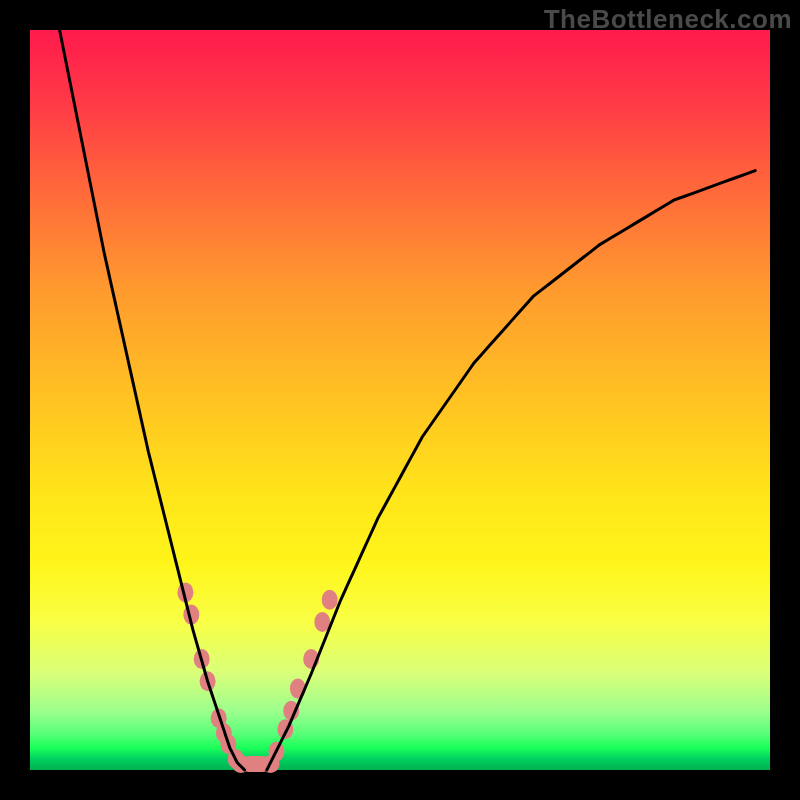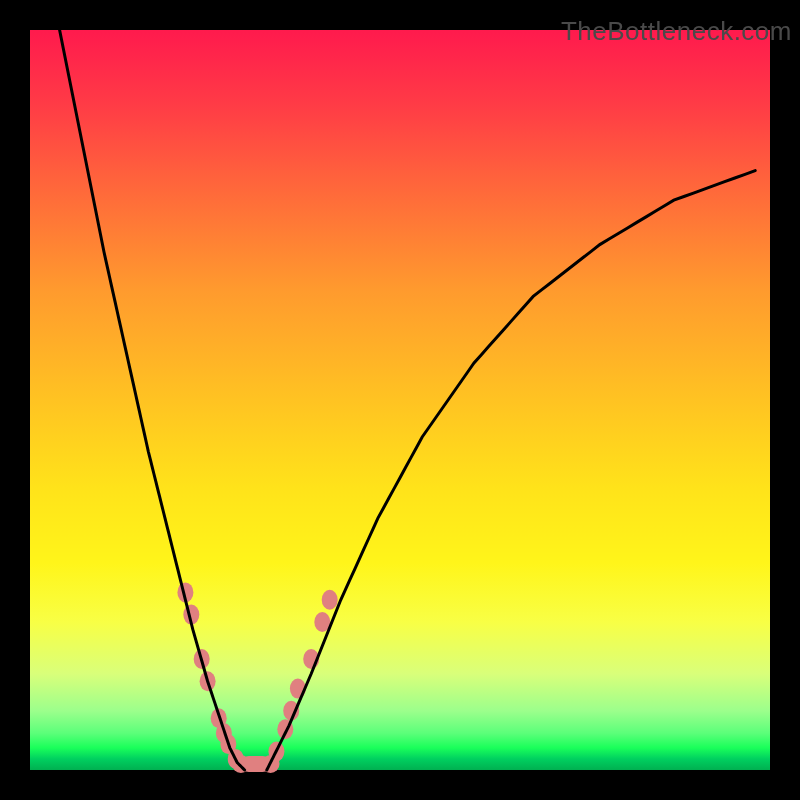--- a/index.html
+++ b/index.html
@@ -36,26 +36,26 @@
       #f8ff45 80%,
       #d9ff7a 87%,
       #9cff8c 92%,
       #5cff7a 95%,
       #1aff5a 97%,
       #00d060 98.5%,
       #00b050 100%);
   }
   .watermark {
     position: absolute;
-    top: 16px;
+    top: 4px;
     right: 8px;
     color: #4a4a4a;
     font-size: 26px;
     letter-spacing: 0.5px;
-    font-weight: 400;
+    font-weight: 700;
   }
   svg.overlay {
     position: absolute;
     left: 0;
     top: 0;
     width: 740px;
     height: 740px;
     overflow: visible;
   }
   .curve {

